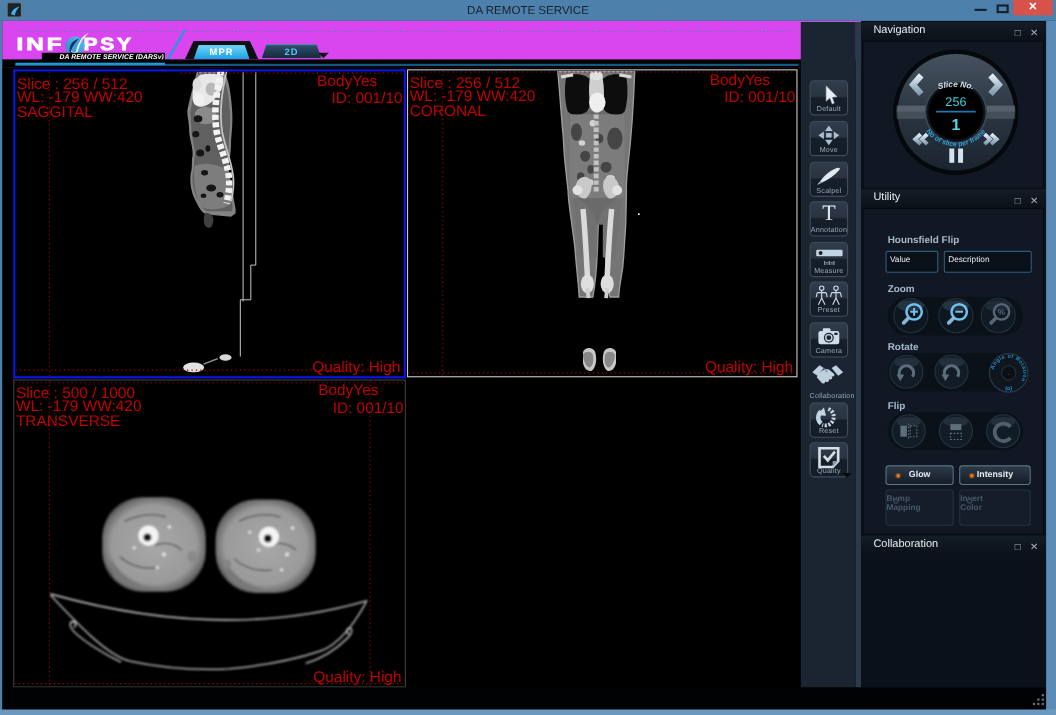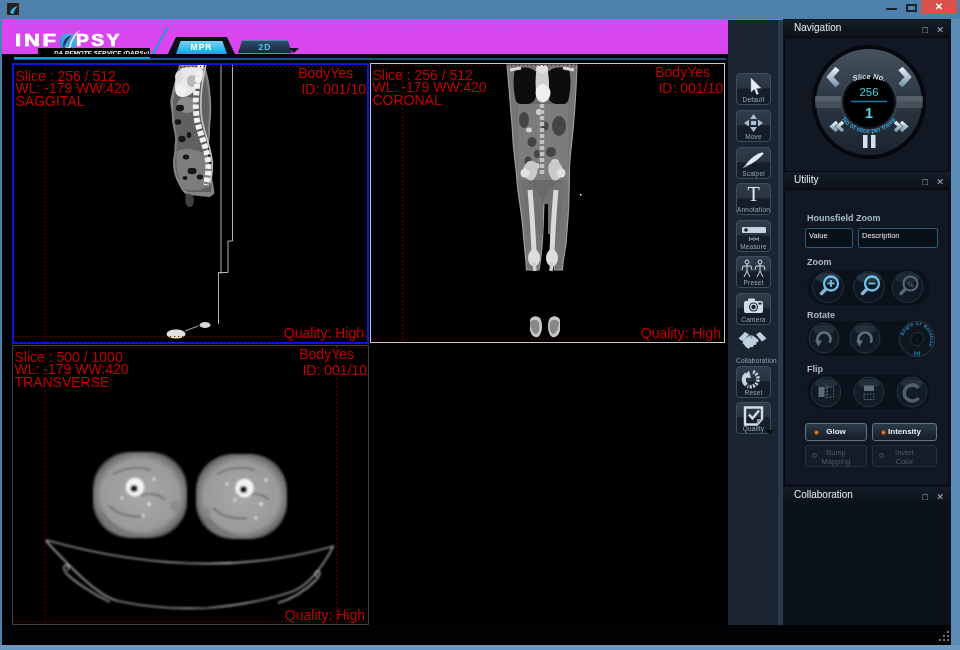--- a/index.html
+++ b/index.html
@@ -31,42 +31,42 @@
 #tab-mpr{left:174px;top:22px;width:51px;height:13px;background:linear-gradient(#74d6f8,#18a0e2);clip-path:polygon(9% 0,91% 0,100% 100%,0 100%);color:#fff;line-height:13px;letter-spacing:1px}
 #tab-2d{left:236px;top:21px;width:54px;height:13px;background:linear-gradient(#2e4f6b,#16293d);border-top:1px solid #4a88b4;clip-path:polygon(8% 0,92% 0,100% 100%,0 100%);color:#57c4ea;line-height:13px;letter-spacing:1px}
 #tab-2d-arr{left:287px;top:29px;width:0;height:0;border-left:5px solid transparent;border-right:5px solid transparent;border-top:5px solid #10151c}
 
 .vp{background:#000;overflow:hidden}
 #vp1{left:12px;top:63px;width:357px;height:281px;border:2px solid #0b16e0}
 #vp2{left:370px;top:63px;width:355px;height:280px;border:1px solid #c8c8c8}
 #vp3{left:12px;top:345px;width:357px;height:280px;border:1px solid #404040}
 .rtxt{position:absolute;color:#c30000;font-size:14px;line-height:12.5px;white-space:pre}
 .tl{left:1.5px;top:4.5px}
-.tr{right:14px;top:2px;text-align:left}
+.tr{right:24px;top:2px;text-align:left}
 .tr2{right:1px;top:18px;text-align:right}
 .br{right:3px;bottom:3px;text-align:right}
 svg{position:absolute;left:0;top:0}
 
 #toolcol{left:728px;top:20px;width:50px;height:605px;background:#1b2532}
 #toolsplit{left:778px;top:20px;width:5px;height:605px;background:#2a3a4c}
 .tbtn{position:absolute;left:8px;width:35px;height:32px;border:1px solid #3e4e5e;border-radius:4px;background:linear-gradient(#2f3c4a 0%,#29343f 45%,#161f29 50%,#141c26 100%);text-align:center}
 .tbtn .lbl{position:absolute;bottom:1px;width:100%;font-size:6.5px;color:#93a9bd;text-align:center;letter-spacing:.2px}
 .nobtn{border:none;background:none}
 
 #dock{left:783px;top:19px;width:168px;height:626px;background:#0b111a}
 .phead{position:absolute;left:0;width:168px;height:17px;background:linear-gradient(#141c27,#0c1119);color:#e8eef4;font-size:10px;padding-left:11px;line-height:16px}
 .picons{position:absolute;right:4px;top:2px;color:#aab6c2;font-size:9px;letter-spacing:3px}
 .pbody{position:absolute;left:1px;width:165px;background:#111823;border:1px solid #060a10}
 
 .ulabel{position:absolute;font-size:9px;font-weight:bold;color:#a6bacb}
 .uinput{position:absolute;height:20px;background:#0a1018;border:1px solid #2e5b7d;border-radius:2px;color:#e8edf2;font-size:7.5px;padding:2px 16px 0 3px}
 .pill{position:absolute;background:#0a1119;border-radius:18px}
 .gbtn{position:absolute;height:18px;border:1px solid #5d7587;border-radius:3px;background:linear-gradient(#2c3a48,#141d28);color:#e6ecf2;font-size:8px;font-weight:bold;text-align:center;line-height:16px}
 .gdot{position:absolute;left:8px;top:6px;width:5px;height:5px;border-radius:50%;background:#e87a20;border:1px solid #7a4a20}
-.dbtn{position:absolute;height:22px;border:1px solid #233140;border-radius:3px;background:#151d28;color:#47596b;font-size:7.5px;font-weight:normal;text-align:center;line-height:9px;padding-top:2px}
+.dbtn{position:absolute;height:33px;border:1px solid #233140;border-radius:3px;background:#151d28;color:#47596b;font-size:7.5px;font-weight:bold;text-align:left;line-height:9px;padding-top:2px}
 .ddot{position:absolute;left:6px;top:7px;width:5px;height:5px;border-radius:50%;background:#1a2530;border:1px solid #3c4c5c}
 
 #collab-box{position:absolute;left:10px;top:4px;width:142px;height:116px;background:#10182466;border:1px solid #2c3c50;color:#dde6ee;font-size:10.5px;text-align:center;padding-top:41px;line-height:16px;background:#111927}
 #collab-sb{position:absolute;left:152px;top:3px;width:11px;height:118px;background:#151d28;border:1px solid #2a3848}
 #statusbar{left:2px;top:625px;width:949px;height:20px;background:#010203}
 #grip{left:938px;top:631px;width:12px;height:11px}
 </style>
 </head>
 <body>
 <div id="win">
@@ -443,21 +443,21 @@
             <polyline points="58,84 53,88.5 58,93"></polyline>
           <polyline points="116,84 121,88.5 116,93"></polyline>
             <polyline points="110,84 115,88.5 110,93"></polyline>
         </g>
         <rect x="78" y="97" width="4.5" height="13" fill="#d2e2ee"></rect>
         <rect x="86" y="97" width="4.5" height="13" fill="#d2e2ee"></rect>
       </svg>
     </div>
     <div class="phead" style="top:153px">Utility<span class="picons">□ ✕</span></div>
     <div class="pbody" style="top:170px;height:297px">
-      <div class="ulabel" style="left:22px;top:23px">Hounsfield Zoom</div>
+      <div class="ulabel" style="left:22px;top:23px">Hounsfield Flip</div>
       <div class="uinput" style="left:20px;top:38px;width:48px">Value</div>
       <div class="uinput" style="left:73px;top:38px;width:80px">Description</div>
       <div class="ulabel" style="left:22px;top:67px">Zoom</div>
       <div class="pill" style="left:22px;top:80px;width:123px;height:35px"></div>
       <div class="pill" style="left:22px;top:131px;width:123px;height:35px"></div>
       <div class="pill" style="left:22px;top:185px;width:123px;height:34px"></div>
       <svg width="165" height="297" viewBox="0 0 165 297">
         <defs>
           <linearGradient id="rg1" x1="0" y1="0" x2="0" y2="1">
             <stop offset="0" stop-color="#c2d8e8"></stop>
@@ -538,20 +538,21 @@
           <rect x="9" y="4" width="2" height="2"></rect>
           <rect x="9" y="8" width="2" height="2"></rect>
           <rect x="5" y="4" width="2" height="2"></rect>
           <rect x="5" y="8" width="2" height="2"></rect>
           <rect x="1" y="8" width="2" height="2"></rect>
         </g>
       </svg>
     </div>
 
   <div class="abs" id="titlebar"></div>
+  <div class="abs" id="title-txt">DA REMOTE SERVICE</div>
   <div class="abs" id="appicon">
       <svg width="12" height="12" style="left:1px;top:1px">
         <path d="M2,9 C3,5 6,3 10,2 C7,5 6,7 5.5,10 Z" fill="#3fb0e8"></path>
       </svg>
     </div>
   <div class="abs" id="btn-min"></div>
   <div class="abs" id="btn-max"></div>
   <div class="abs" id="btn-close">✕</div>
   <div class="abs" id="borL"></div>
   <div class="abs" id="borR"></div>

